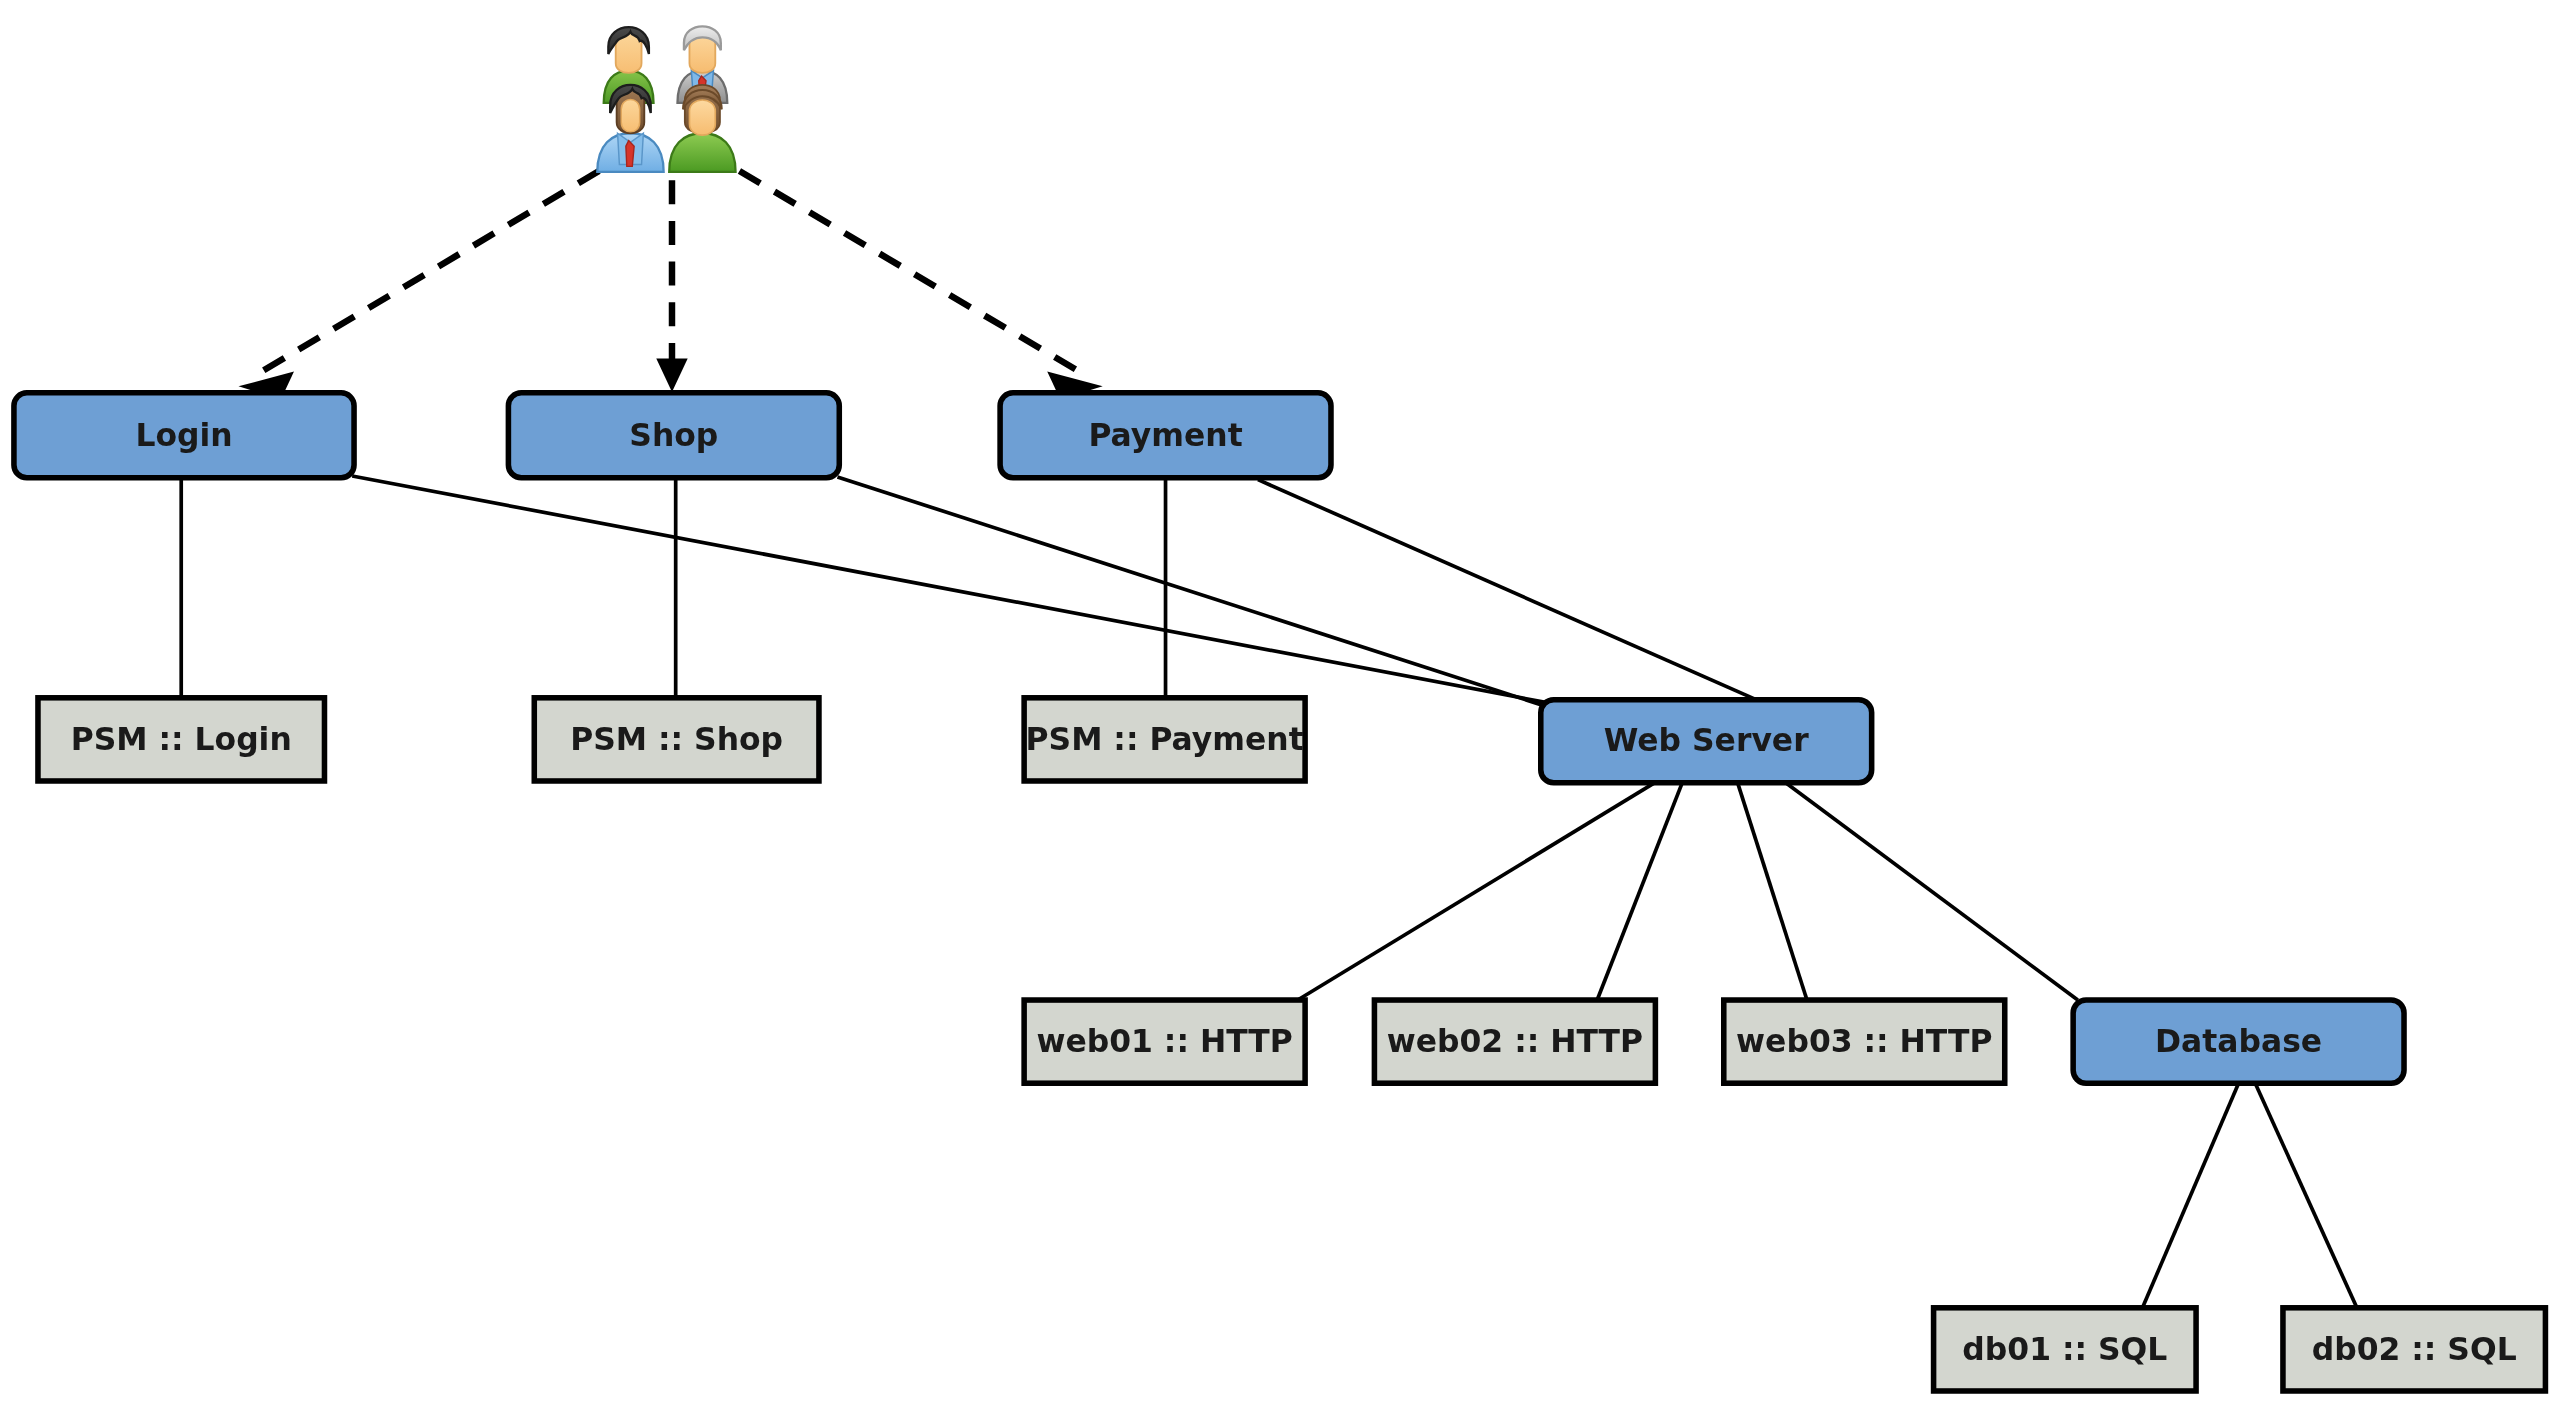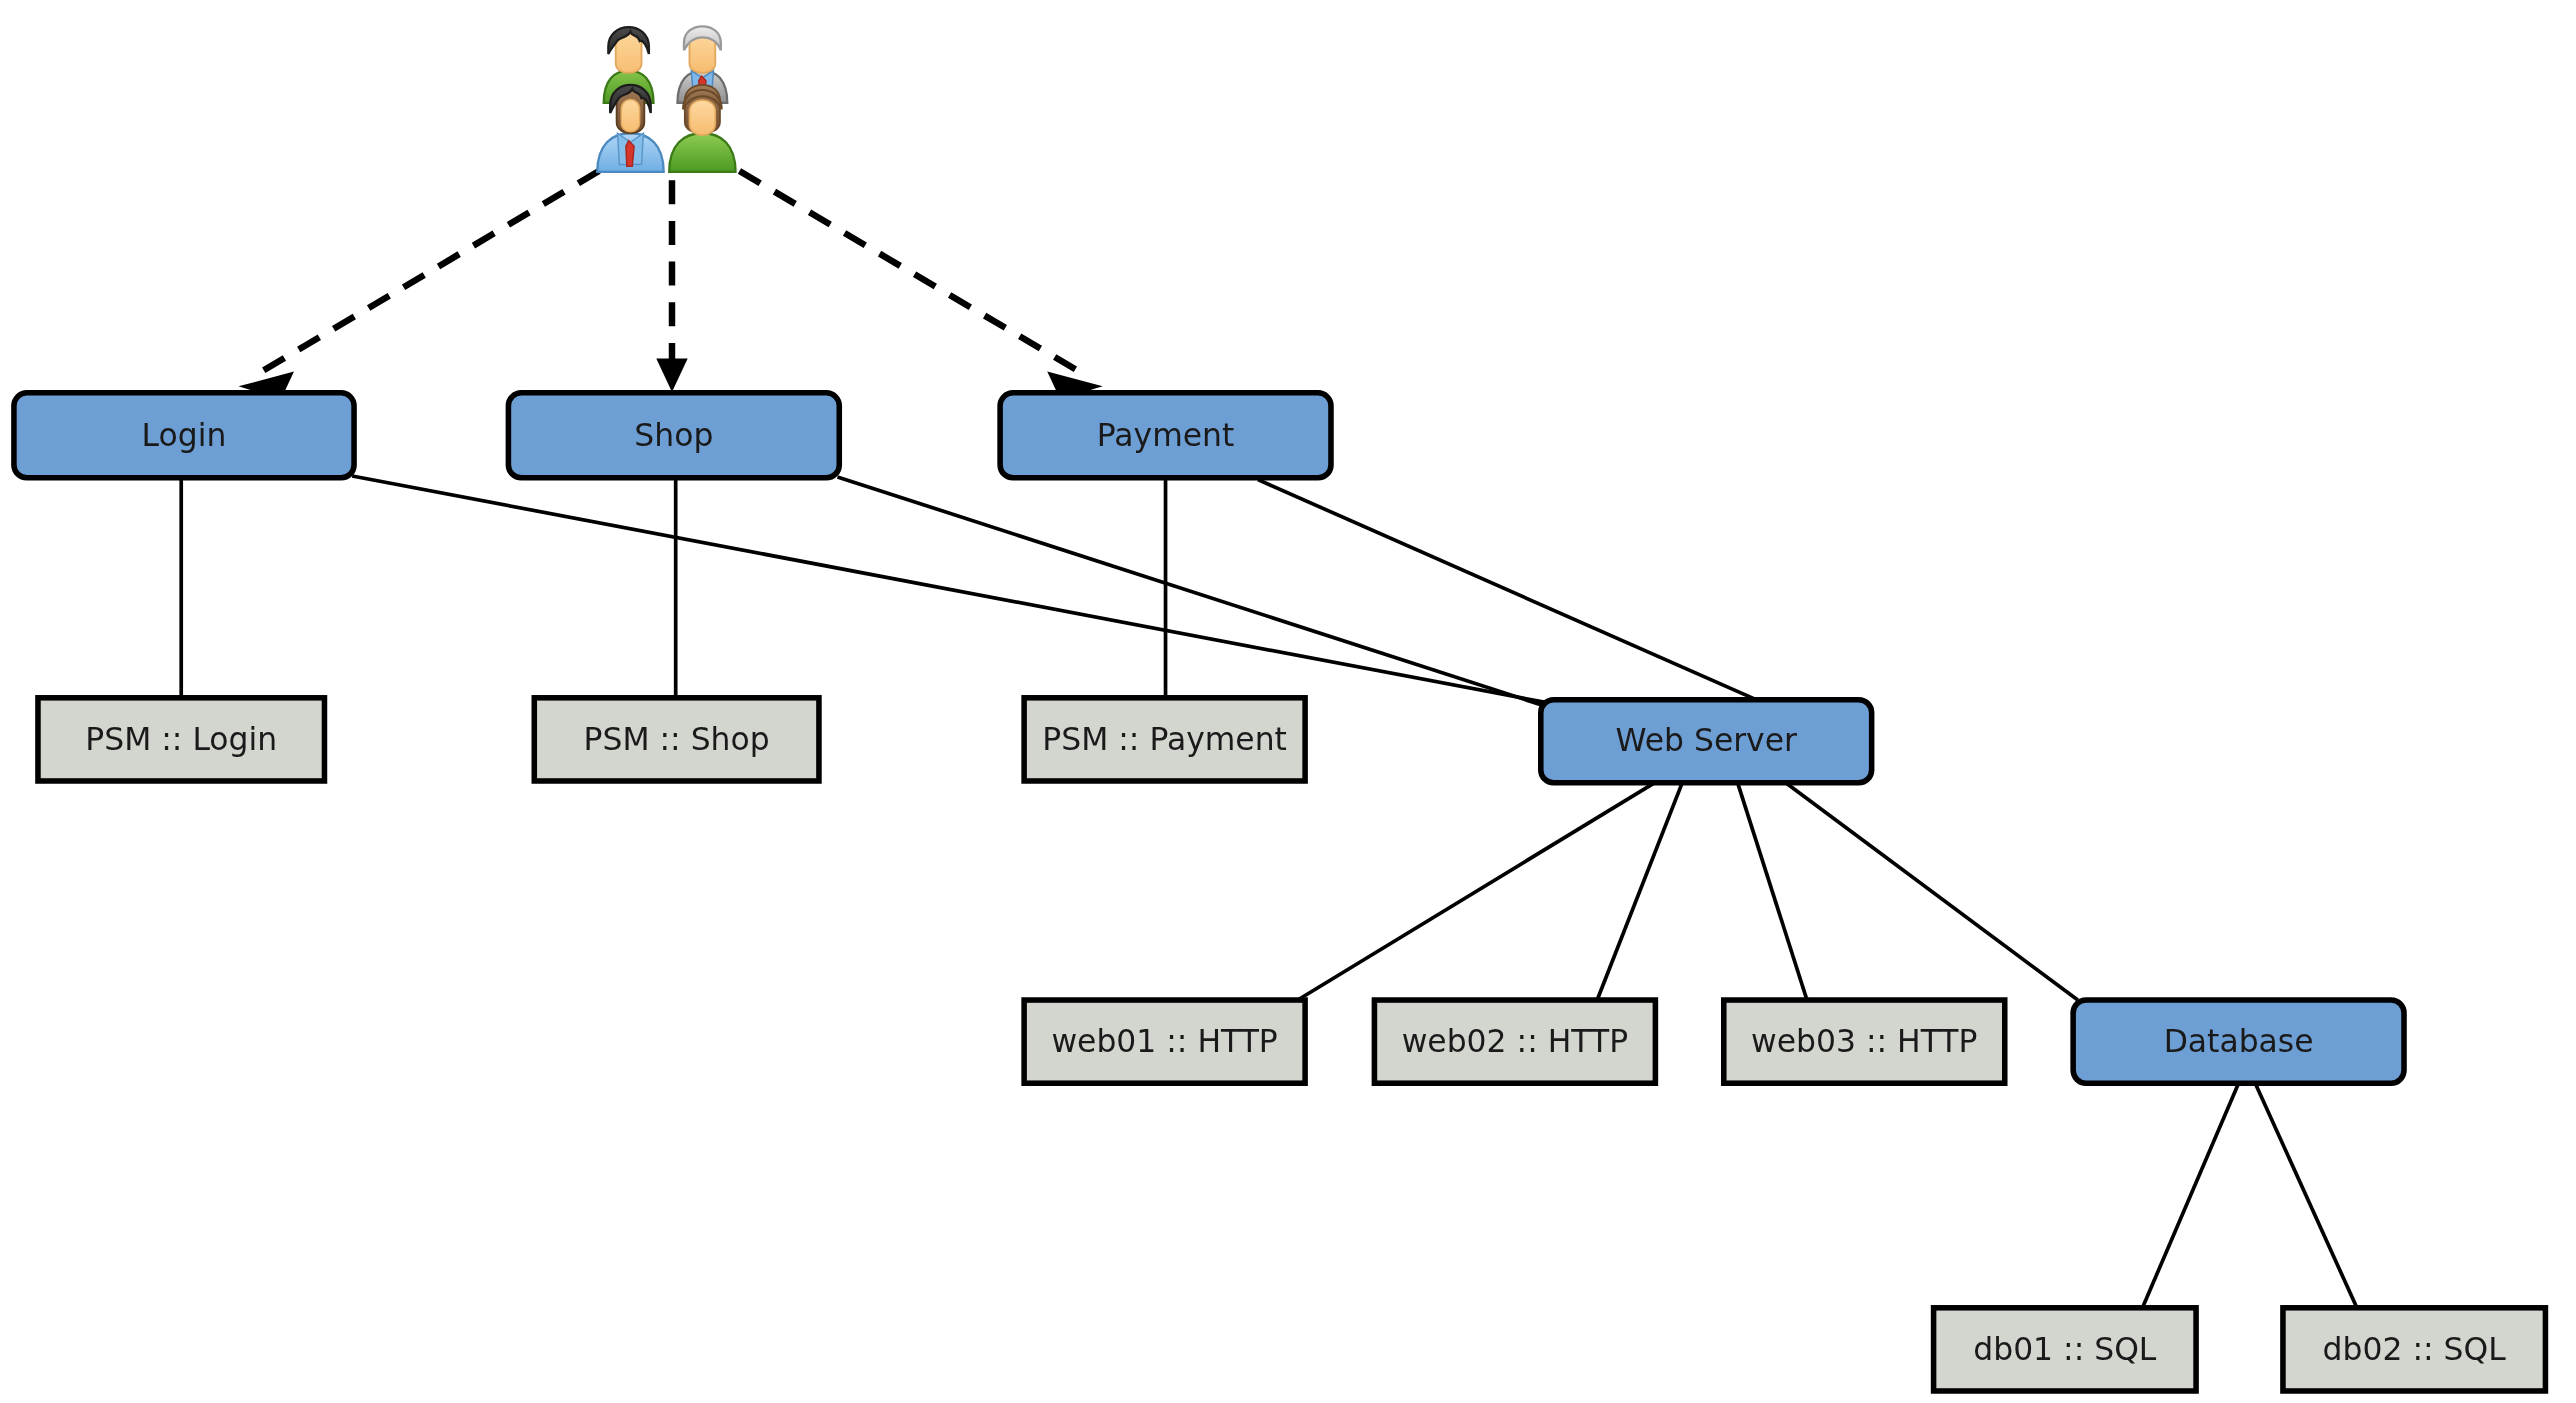--- a/index.html
+++ b/index.html
@@ -11,20 +11,21 @@
     width: 2576px;
     height: 1403px;
     font-family: "DejaVu Sans", sans-serif;
     overflow: hidden;
   }
   #diagram-root {
     position: relative;
     width: 2576px;
     height: 1386px;
     background: #ffffff;
+    font-weight: bold;
   }
   svg.canvas {
     position: absolute;
     top: 0;
     left: 0;
     width: 2576px;
     height: 1403px;
     display: block;
   }
   .edge-solid {

